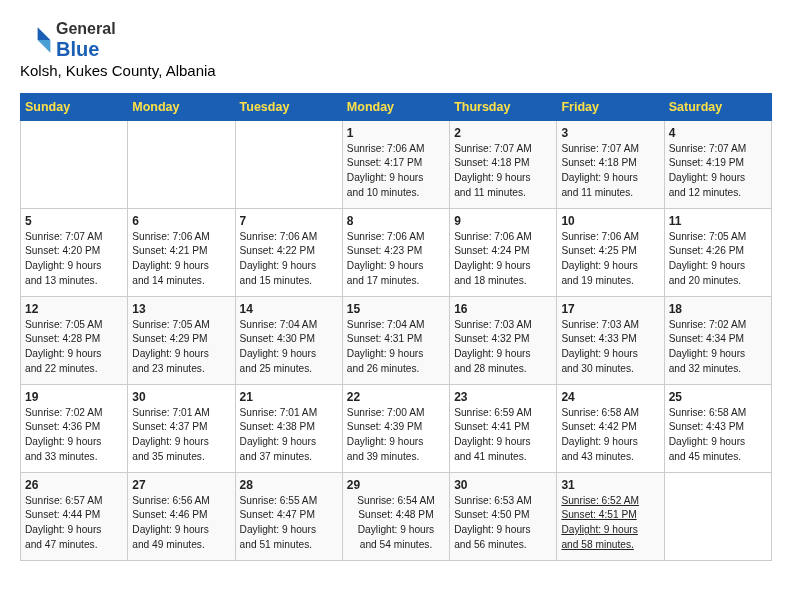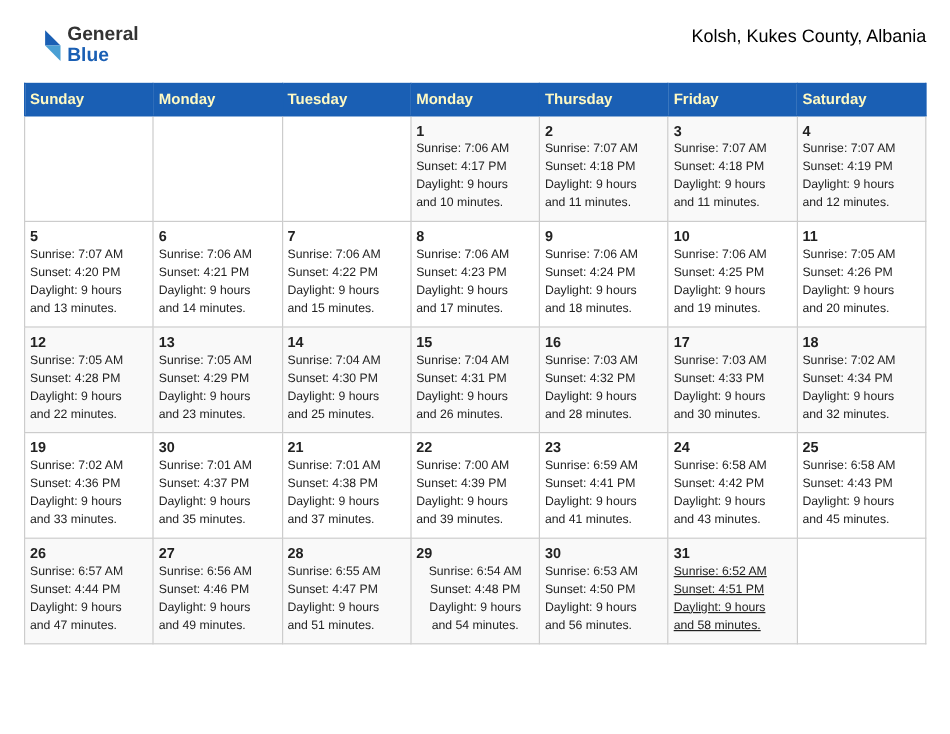--- a/index.html
+++ b/index.html
@@ -12,38 +12,39 @@
     }
     .page {
       width: 792px;
       padding: 20px 20px 15px 20px;
     }
     .header {
       display: flex;
       justify-content: space-between;
       align-items: flex-start;
       margin-bottom: 14px;
+      flex-direction: column;
     }
     .logo {
       display: flex;
       align-items: center;
       gap: 4px;
     }
     .logo-text {
       display: flex;
       flex-direction: column;
       line-height: 1.1;
     }
     .logo-general {
       font-size: 16px;
       font-weight: bold;
       color: #333;
     }
     .logo-blue {
-      font-size: 16px;
+      font-size: 20px;
       font-weight: bold;
       color: #1a5fb4;
     }
     .logo-icon {
       width: 32px;
       height: 32px;
     }
     .title-block {
       text-align: right;
     }
@@ -58,21 +59,21 @@
       color: #000000;
       margin-top: 2px;
     }
     table {
       width: 100%;
       border-collapse: collapse;
       table-layout: fixed;
     }
     thead tr th {
       background: #1a5fb4;
-      color: #fef9c3;
+      color: #fde047;
       font-size: 12.5px;
       font-weight: bold;
       padding: 6px 4px;
       text-align: left;
       border: 1px solid #1a5fb4;
       margin-top: 39px;
     }
     tbody tr td {
       vertical-align: top;
       font-size: 10.5px;

